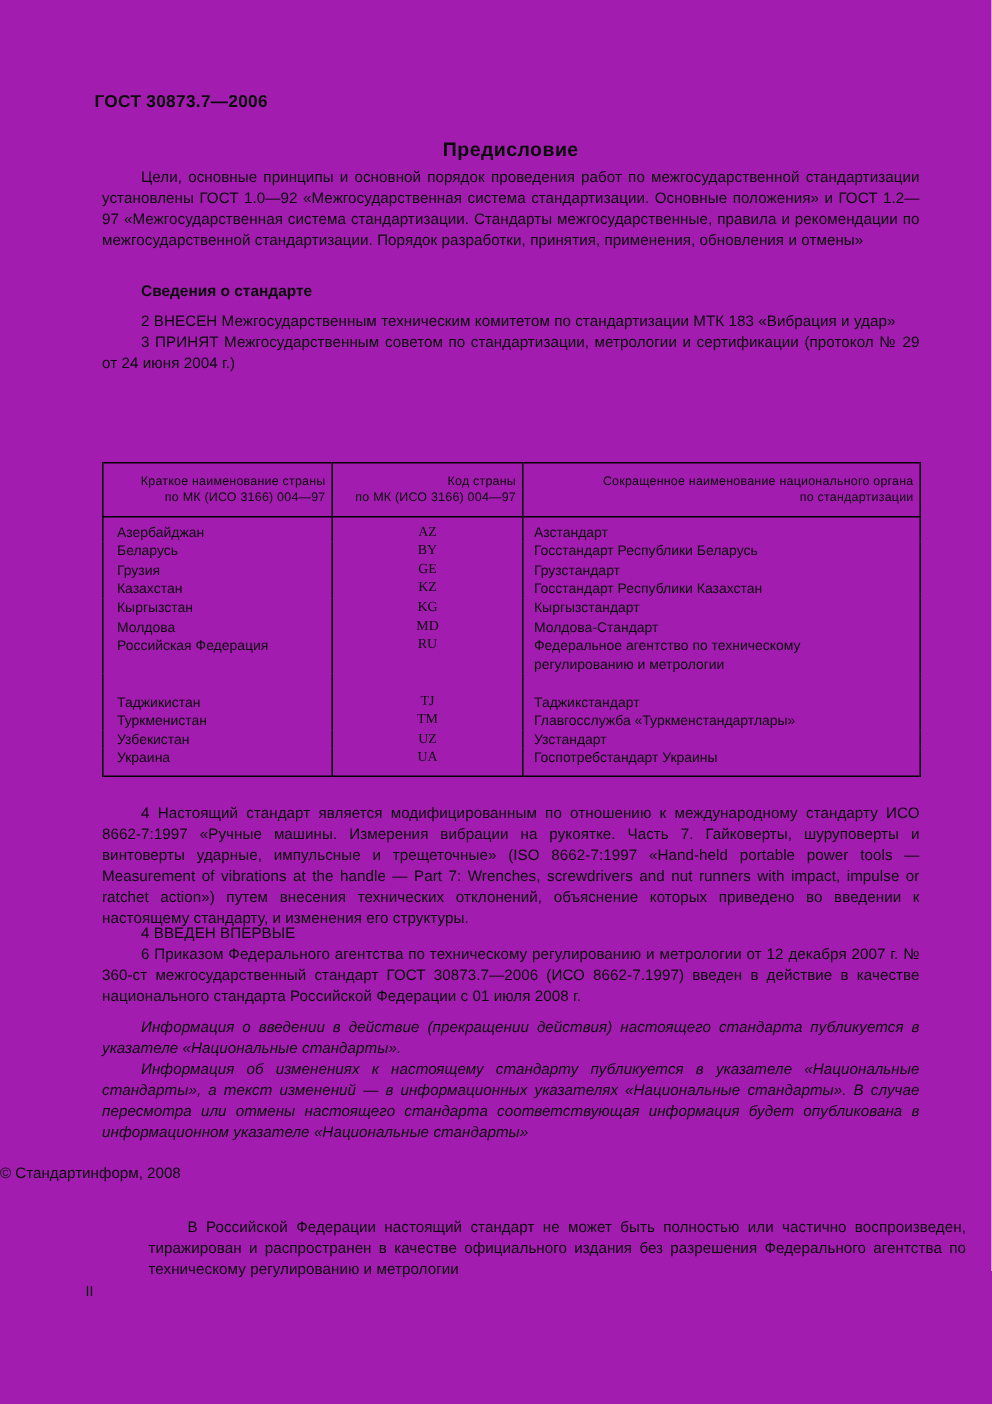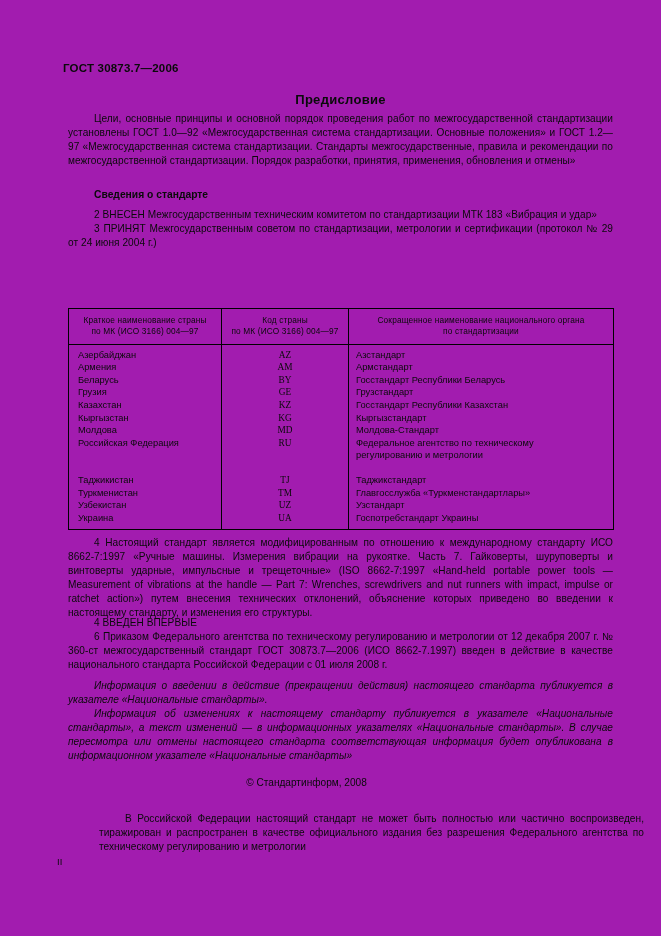--- a/index.html
+++ b/index.html
@@ -99,21 +99,21 @@
     border-left: 1.1px solid #000;
     border-right: 1.1px solid #000;
     padding: 0;
     vertical-align: top;
   }
   .country-table thead th {
     border-bottom: 1.3px solid #000;
     font-size: 8.3px;
     font-weight: normal;
     line-height: 11.4px;
-    text-align: center;
+    text-align: right;
     padding: 6px 4px 6px 4px;
     letter-spacing: 0.15px;
   }
   .country-table tbody td {
     font-size: 9.3px;
     line-height: 12.55px;
     padding: 0;
   }
   .country-table tbody tr.first td {
     padding-top: 4px;
@@ -151,21 +151,21 @@
     position: absolute;
     left: 68px;
     top: 679px;
     width: 545px;
   }
   .copyright {
     position: absolute;
     left: 0;
     top: 777px;
     width: 613px;
-    text-align: center;
+    text-align: left;
     font-size: 10.1px;
   }
   .block-final {
     position: absolute;
     left: 68px;
     top: 812px;
     width: 545px;
     margin-left: 31px;
   }
   .page-number {
@@ -219,25 +219,20 @@
         </th>
       </tr>
     </thead>
     <tbody>
       <tr class="first">
         <td class="cell-name">Азербайджан</td>
         <td class="cell-code">AZ</td>
         <td class="cell-org">Азстандарт</td>
       </tr>
       <tr>
-        <td class="cell-name">Армения</td>
-        <td class="cell-code">AM</td>
-        <td class="cell-org">Армстандарт</td>
-      </tr>
-      <tr>
         <td class="cell-name">Беларусь</td>
         <td class="cell-code">BY</td>
         <td class="cell-org">Госстандарт Республики Беларусь</td>
       </tr>
       <tr>
         <td class="cell-name">Грузия</td>
         <td class="cell-code">GE</td>
         <td class="cell-org">Грузстандарт</td>
       </tr>
       <tr>

